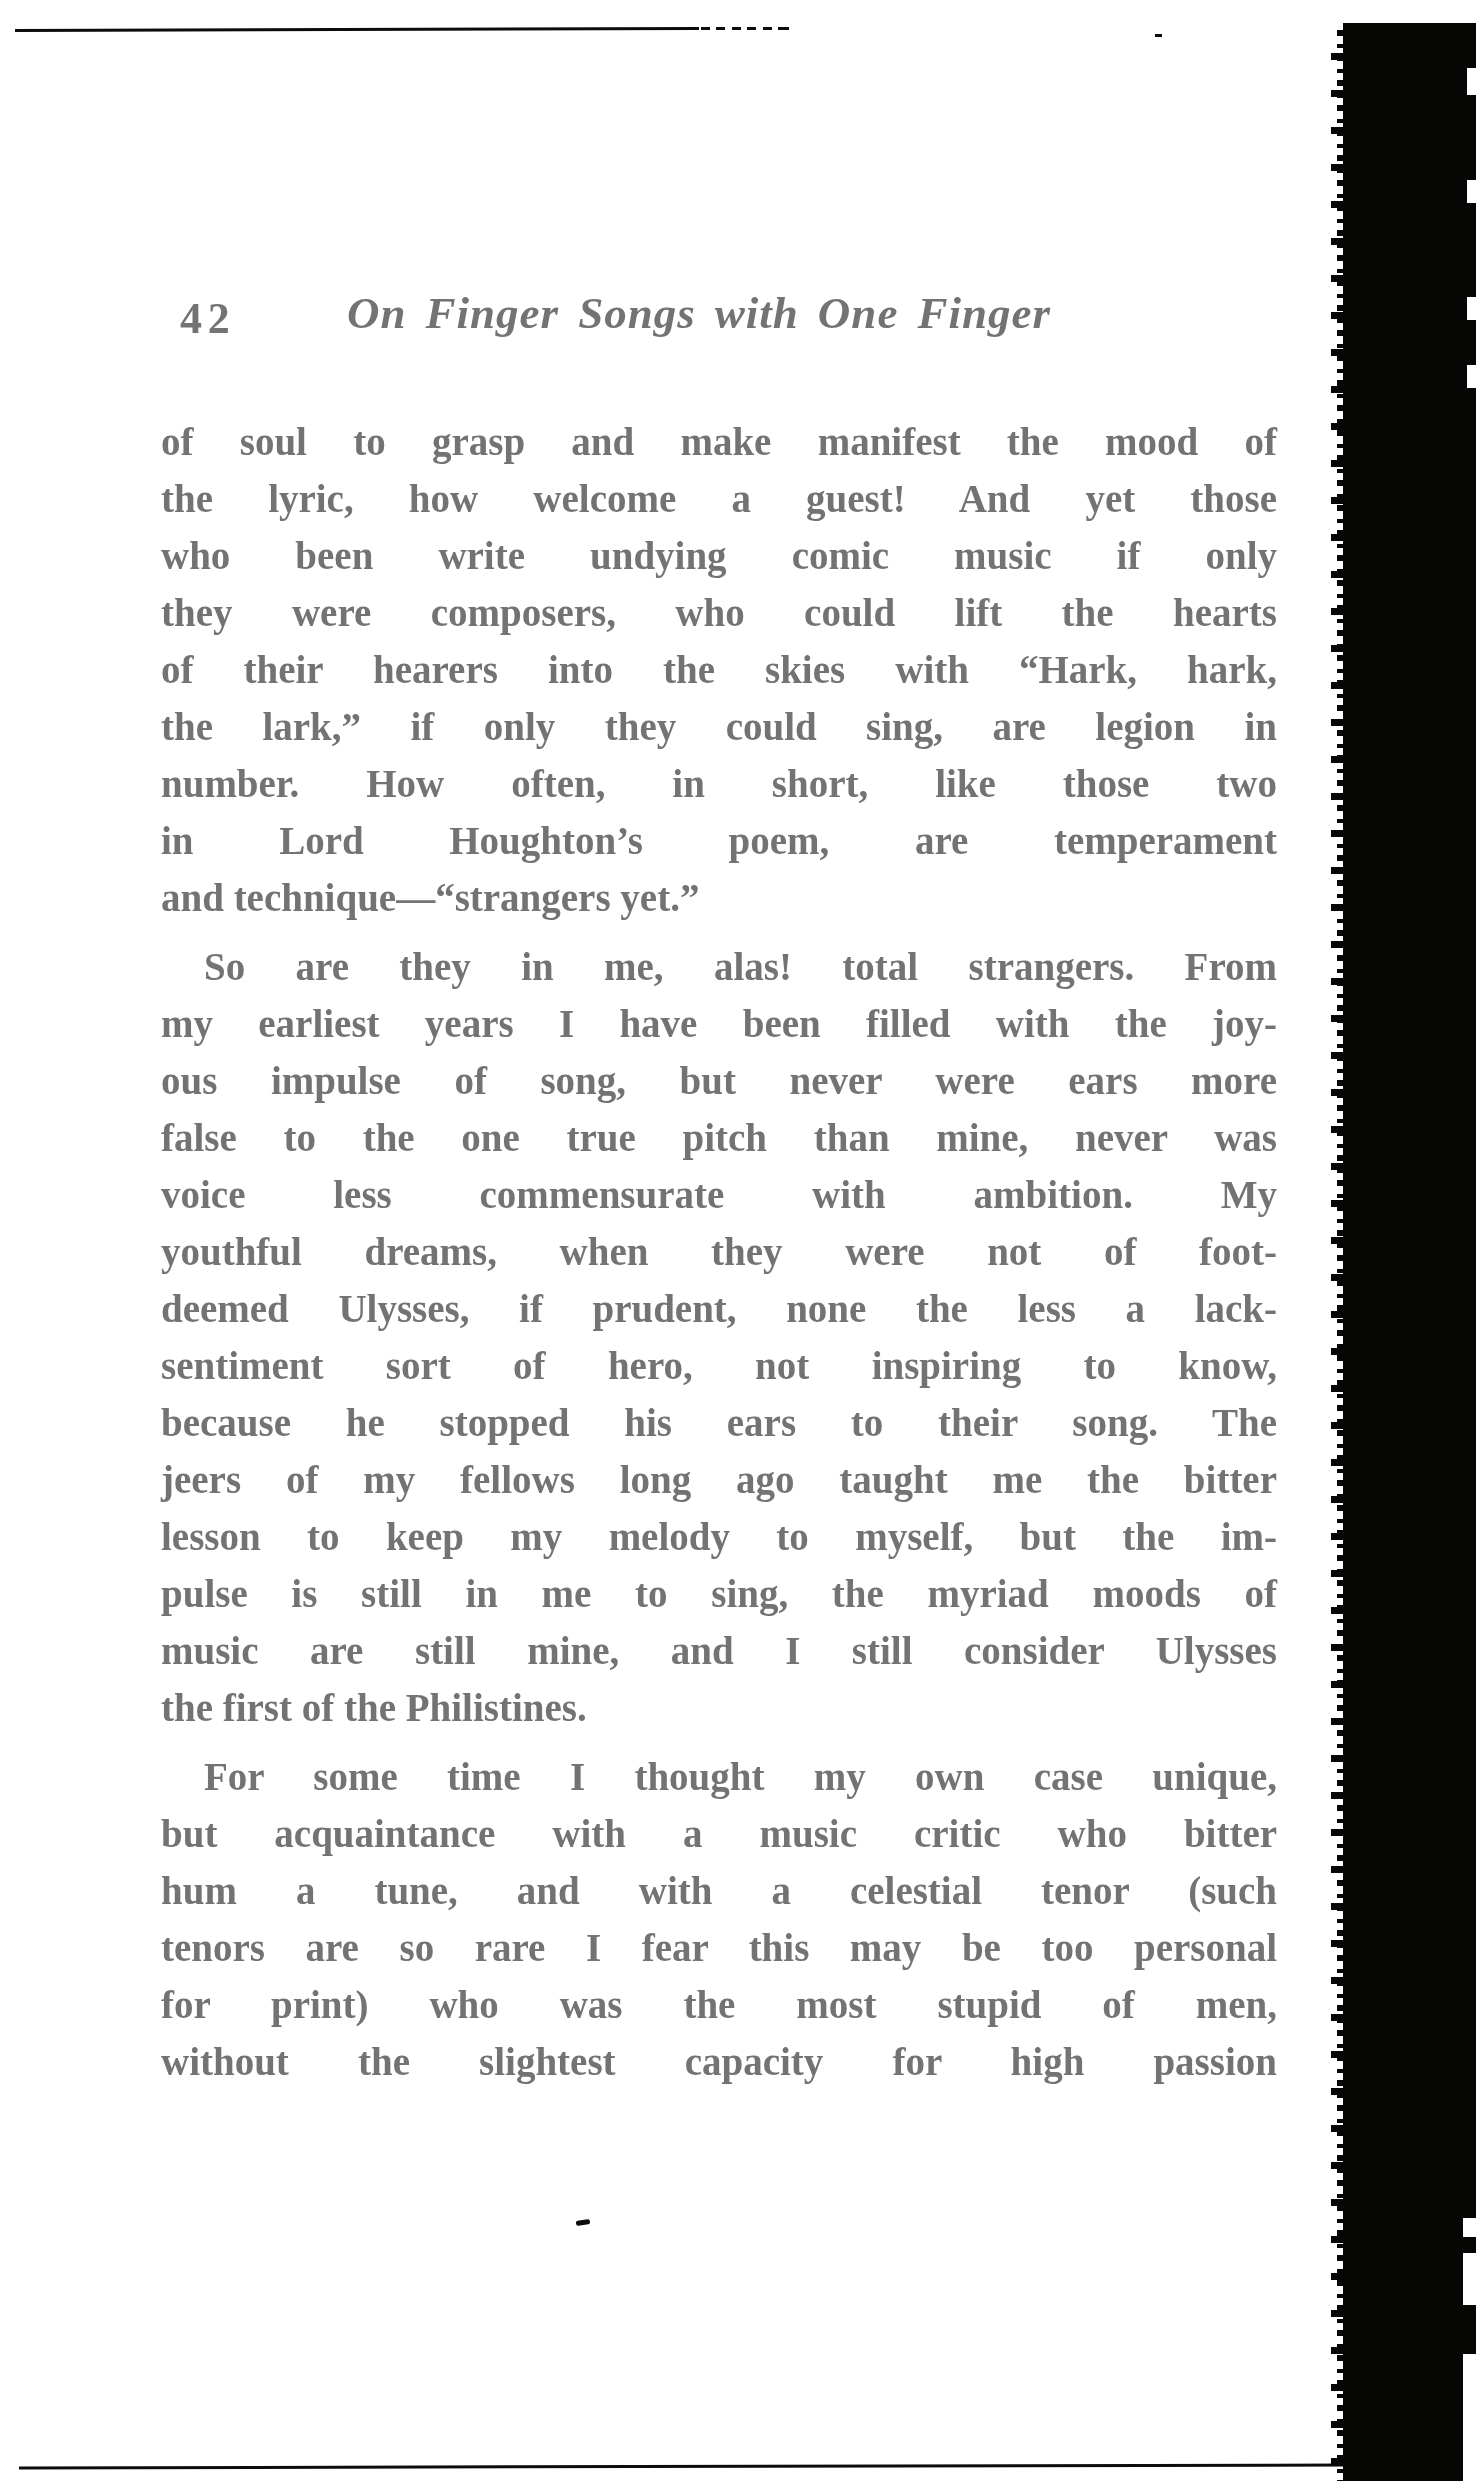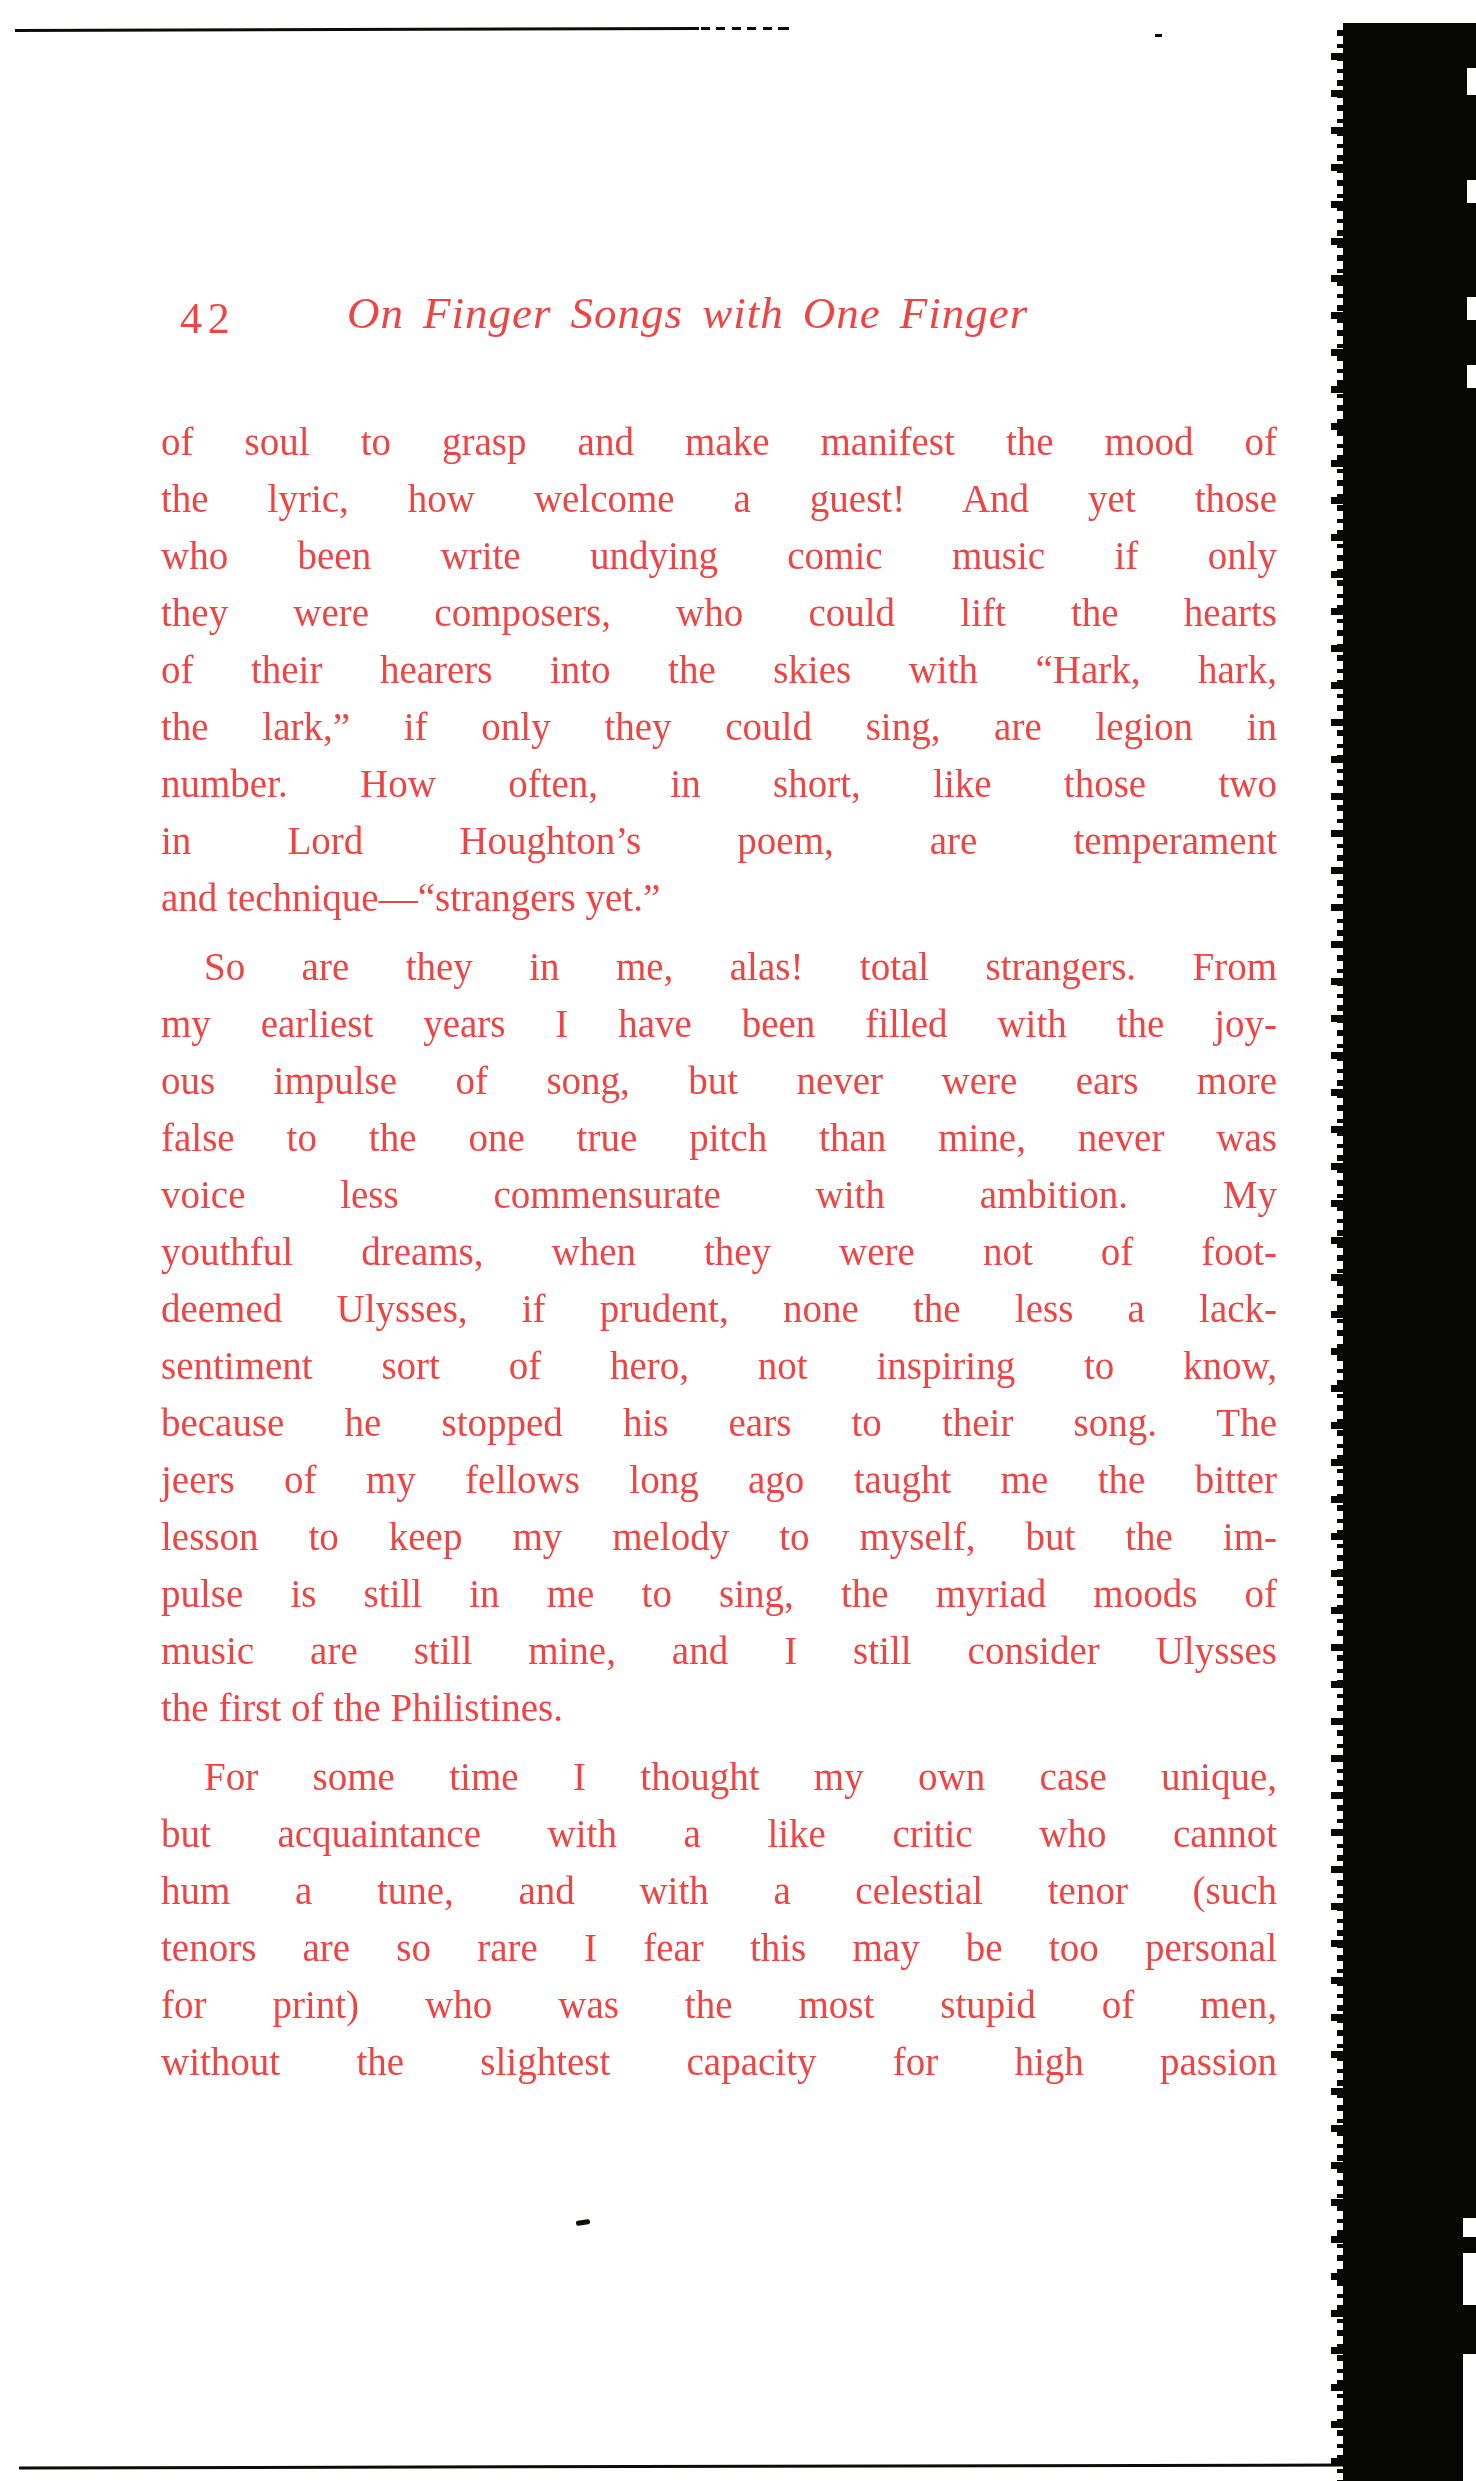--- a/index.html
+++ b/index.html
@@ -2,21 +2,22 @@
 <html><head>
 <meta charset="utf-8">
 <style>
   html,body{margin:0;padding:0;background:#ffffff;}
   .page{
     position:relative;
     width:1477px;height:2481px;
     background:#ffffff;
     overflow:hidden;
     font-family:"Liberation Serif", serif;
-    color:#ef4444;
+    color:#737373;
+    font-weight:bold;
   }
 
   
   .top-line{
     position:absolute;left:14.6px;top:28px;width:684px;height:2.9px;
     background:#0d0c0a;transform:rotate(-0.15deg);
   }
   .top-line-dashes{
     position:absolute;left:701px;top:27px;width:89px;height:2.9px;
     background:repeating-linear-gradient(90deg,#0d0c0a 0 8.7px,transparent 8.7px 15.5px);
@@ -128,21 +129,21 @@
         <div class="line j">sentiment sort of hero, not inspiring to know,</div>
         <div class="line j">because he stopped his ears to their song. The</div>
         <div class="line j">jeers of my fellows long ago taught me the bitter</div>
         <div class="line j">lesson to keep my melody to myself, but the im-</div>
         <div class="line j">pulse is still in me to sing, the myriad moods of</div>
         <div class="line j">music are still mine, and I still consider Ulysses</div>
         <div class="line">the first of the Philistines.</div>
       </div>
       <div class="para">
         <div class="line j ind">For some time I thought my own case unique,</div>
-        <div class="line j">but acquaintance with a like critic who cannot</div>
+        <div class="line j">but acquaintance with a music critic who bitter</div>
         <div class="line j">hum a tune, and with a celestial tenor (such</div>
         <div class="line j">tenors are so rare I fear this may be too personal</div>
         <div class="line j">for print) who was the most stupid of men,</div>
         <div class="line j">without the slightest capacity for high passion</div>
       </div>
     </div>
 
   <div class="speck"></div>
 
   <div class="bottom-line"></div>

